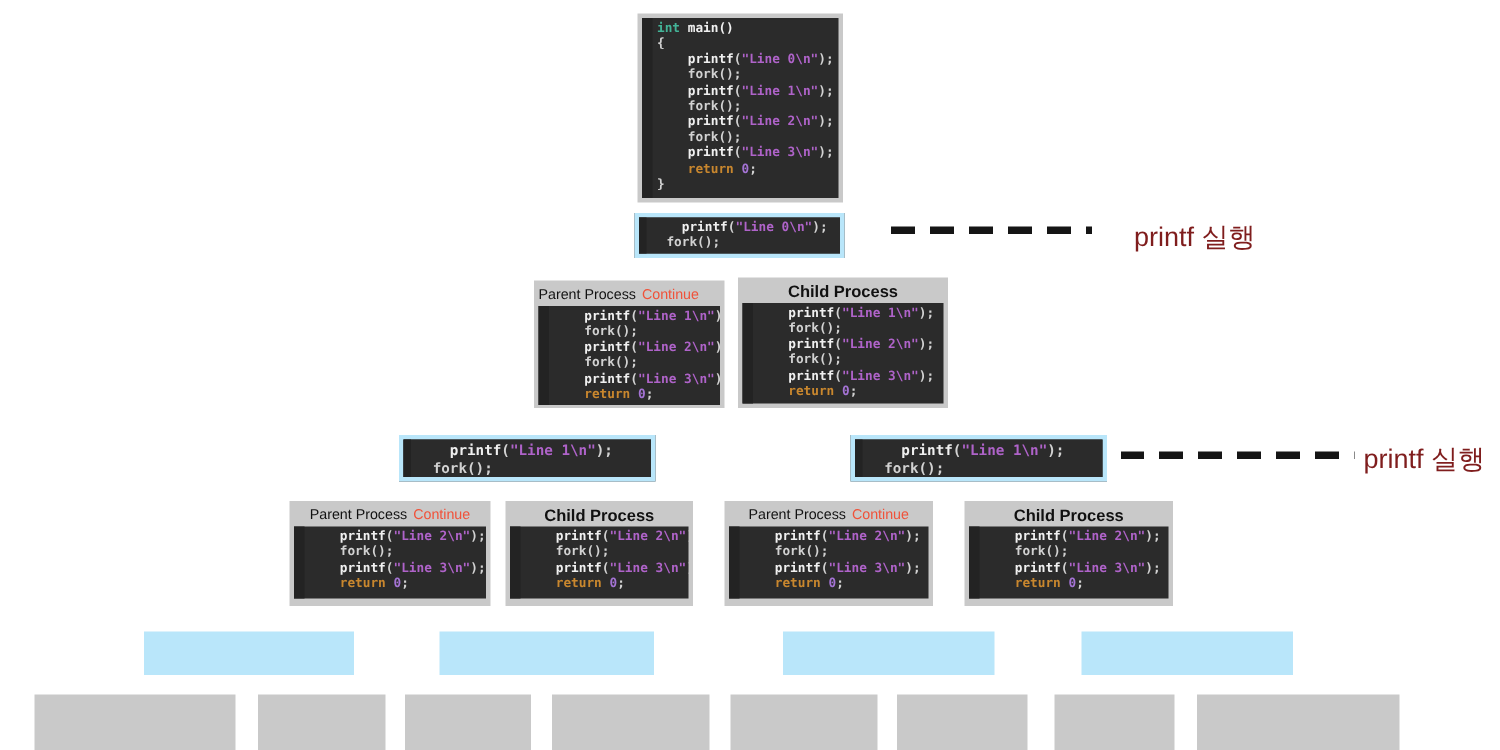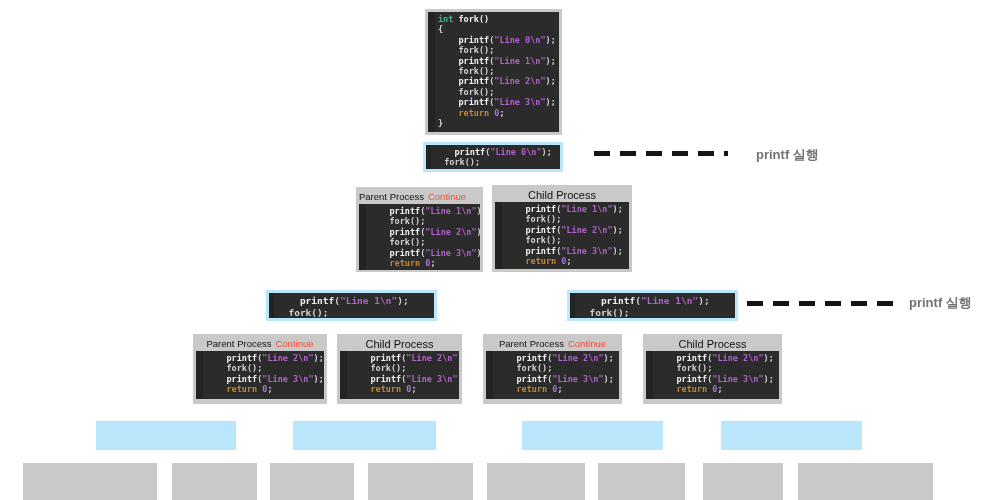--- a/index.html
+++ b/index.html
@@ -12,38 +12,38 @@
   .cl{white-space:pre;}
   .sg-type{color:#43b397;}
   .sg-fn{color:#f0f0f0;}
   .sg-str{color:#af63c9;}
   .sg-plain{color:#d2d2d2;}
   .sg-ret{color:#c9872e;}
   .sg-val{color:#a473d4;}
   .ptitle{font-size:9.5px;font-weight:400;color:#111;line-height:13px;white-space:nowrap;}
   .ptitle .badge{color:#f0523a;margin-left:4px;}
   .ptitle.centered{text-align:center;}
-  .ctitle{font-size:11px;font-weight:400;color:#111;text-align:center;line-height:14px;}
+  .ctitle{font-size:11px;font-weight:700;color:#111;text-align:center;line-height:14px;}
   .snippet{position:absolute;box-sizing:border-box;border:3px solid #b9e6fa;background:#2b2b2b;}
   .snippet .codeblock{border-left:5px solid #232323;height:100%;}
   .snippet.big .codeblock{font-size:9.5px;line-height:11.5px;}
   .dash{position:absolute;height:5px;background:repeating-linear-gradient(90deg,#151515 0 16px,rgba(0,0,0,0) 16px 26px);}
-  .exec{position:absolute;font-size:13px;font-weight:700;color:#737373;}
+  .exec{position:absolute;font-size:18px;font-weight:400;color:#7f1d1d;}
   .bluebox{position:absolute;background:#b9e6fa;}
   .graybox{position:absolute;background:#c9c9c9;}
   .titlewrap{height:14px;overflow:hidden;}
 </style>
 </head>
 <body>
 
 <div class="stage">
 
   <div class="card" style="left:425px;top:9px;width:137px;height:126px;">
     <div class="codeblock">
-        <div class="cl"><span class="sg-type">int</span><span class="sg-fn"> fork()</span></div>
+        <div class="cl"><span class="sg-type">int</span><span class="sg-fn"> main()</span></div>
         <div class="cl"><span class="sg-plain">{</span></div>
         <div class="cl"><span class="sg-plain">    </span><span class="sg-fn">printf</span><span class="sg-plain">(</span><span class="sg-str">"Line 0\n"</span><span class="sg-plain">);</span></div>
         <div class="cl"><span class="sg-plain">    </span><span class="sg-plain">fork();</span></div>
         <div class="cl"><span class="sg-plain">    </span><span class="sg-fn">printf</span><span class="sg-plain">(</span><span class="sg-str">"Line 1\n"</span><span class="sg-plain">);</span></div>
         <div class="cl"><span class="sg-plain">    </span><span class="sg-plain">fork();</span></div>
         <div class="cl"><span class="sg-plain">    </span><span class="sg-fn">printf</span><span class="sg-plain">(</span><span class="sg-str">"Line 2\n"</span><span class="sg-plain">);</span></div>
         <div class="cl"><span class="sg-plain">    </span><span class="sg-plain">fork();</span></div>
         <div class="cl"><span class="sg-plain">    </span><span class="sg-fn">printf</span><span class="sg-plain">(</span><span class="sg-str">"Line 3\n"</span><span class="sg-plain">);</span></div>
         <div class="cl"><span class="sg-plain">    </span><span class="sg-ret">return</span><span class="sg-plain"> </span><span class="sg-val">0</span><span class="sg-plain">;</span></div>
         <div class="cl"><span class="sg-plain">}</span></div>

